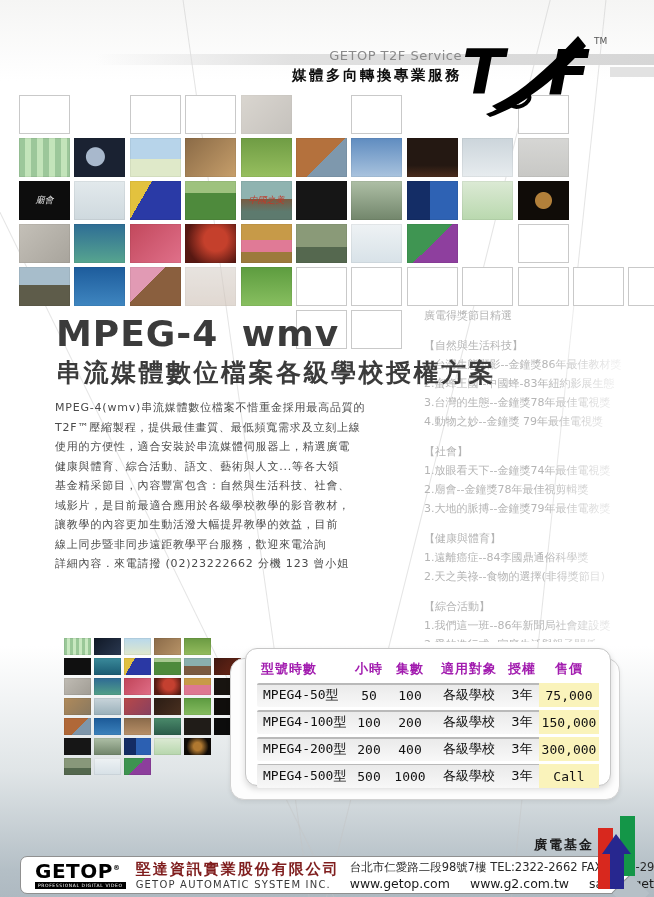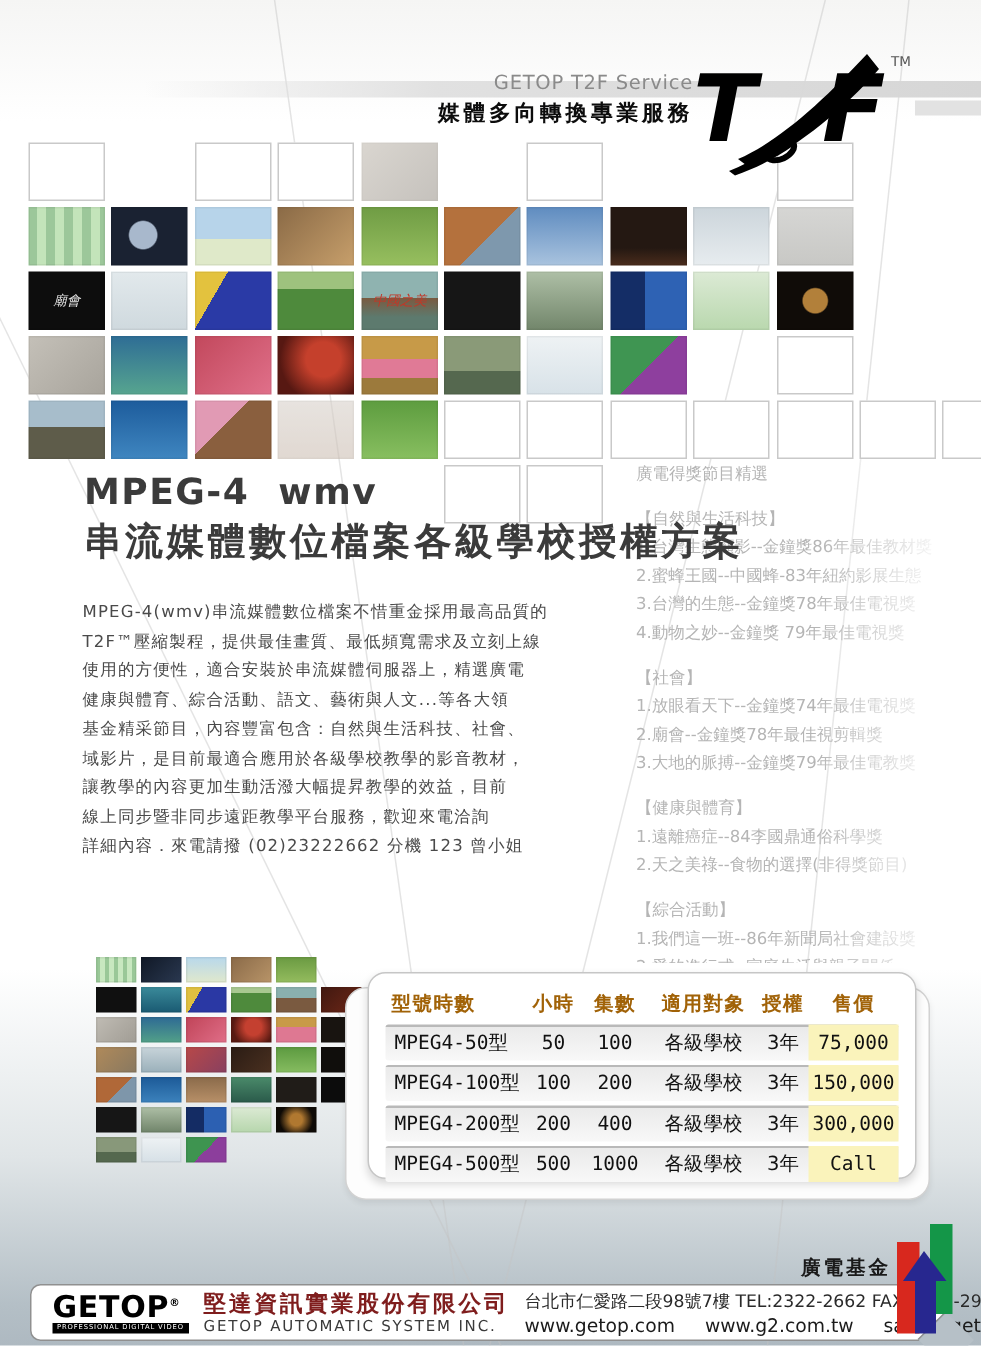--- a/index.html
+++ b/index.html
@@ -22,41 +22,41 @@
   .t2f{position:absolute;left:462px;top:34px;z-index:4;}
   
   .grid{position:absolute;left:0;top:0;width:654px;height:360px;z-index:1;}
   .gcell{position:absolute;width:51px;height:39px;}
   .gcell.box{background:#fff;border:1px solid #c9c9c9;box-sizing:border-box;}
   .gcell.photo{box-shadow:inset 0 0 0 1px rgba(0,0,0,.05);}
   .glabel{position:absolute;inset:0;display:flex;align-items:center;justify-content:center;
     font-family:"DejaVu Serif","Liberation Serif",serif;font-style:italic;font-size:9px;white-space:nowrap;overflow:hidden;}
   
   .titleblk{position:absolute;left:56px;top:316px;z-index:5;color:#3b3b3b;}
-  .title1{font-size:24px;font-weight:bold;letter-spacing:1px;word-spacing:10px;line-height:1;}
+  .title1{font-size:36px;font-weight:bold;letter-spacing:1px;word-spacing:10px;line-height:1;}
   .title2{font-size:25px;font-weight:bold;letter-spacing:2.5px;margin-top:4px;white-space:nowrap;}
   .bodyblk{position:absolute;left:55px;top:398px;width:345px;z-index:4;color:#4a4a4a;}
   .bodyblk div{font-size:11px;line-height:19.5px;letter-spacing:.8px;white-space:nowrap;}
   
   .plist{position:absolute;left:424px;top:306px;width:230px;height:336px;overflow:hidden;z-index:2;
     color:#b5b5b5;font-size:11px;line-height:19px;}
   .plist div{white-space:nowrap;}
   .plist-section{margin-top:11px;}
   .plist::after{content:"";position:absolute;top:0;right:0;width:110px;height:100%;
     background:linear-gradient(90deg,rgba(255,255,255,0),rgba(255,255,255,.85) 70%,#fff);pointer-events:none;}
   
   .collage{position:absolute;left:64px;top:638px;width:184px;height:142px;z-index:3;}
   .tile{position:absolute;width:27px;height:17px;box-shadow:inset 0 0 0 1px rgba(0,0,0,.06);}
   
   .card-behind{position:absolute;left:230px;top:658px;width:388px;height:140px;background:#fdfdfd;
     border:1px solid #d2d2d2;border-radius:14px;box-shadow:0 2px 4px rgba(0,0,0,.08);z-index:4;}
   .card{position:absolute;left:245px;top:648px;width:366px;height:138px;background:#fff;border:1px solid #c6c6c6;
     border-radius:12px;box-shadow:0 3px 6px rgba(0,0,0,.15);z-index:5;box-sizing:border-box;padding:9px 11px;}
   .trow,.thead{display:grid;grid-template-columns:94px 36px 46px 72px 34px 60px;align-items:center;}
-  .thead{height:22px;font-size:13px;font-weight:bold;color:#a16207;}
+  .thead{height:22px;font-size:13px;font-weight:bold;color:#a21caf;}
   .thead span{text-align:center;letter-spacing:1px;}
   .thead span:first-child{text-align:left;padding-left:4px;}
   .trow{height:24px;margin-top:3px;border-radius:2px;
     background:linear-gradient(180deg,#b9b9b9 0,#b9b9b9 1.5px,#eaeaea 1.5px,#f8f8f8 100%);
     font-size:13px;color:#111;}
   .trow span{text-align:center;}
   .trow span:first-child{text-align:left;padding-left:6px;}
   .mono{font-family:"DejaVu Sans Mono","Liberation Mono",monospace;}
   .price{height:100%;display:flex;align-items:center;justify-content:center;}
   

